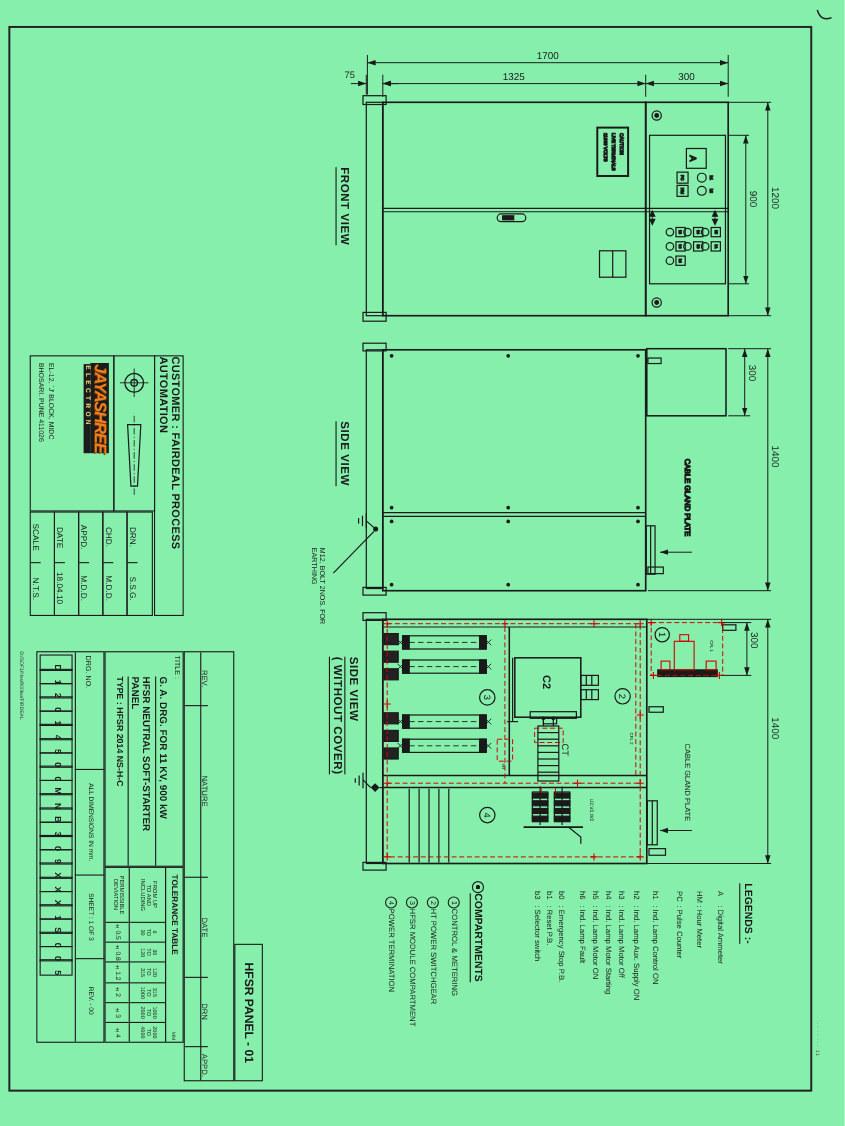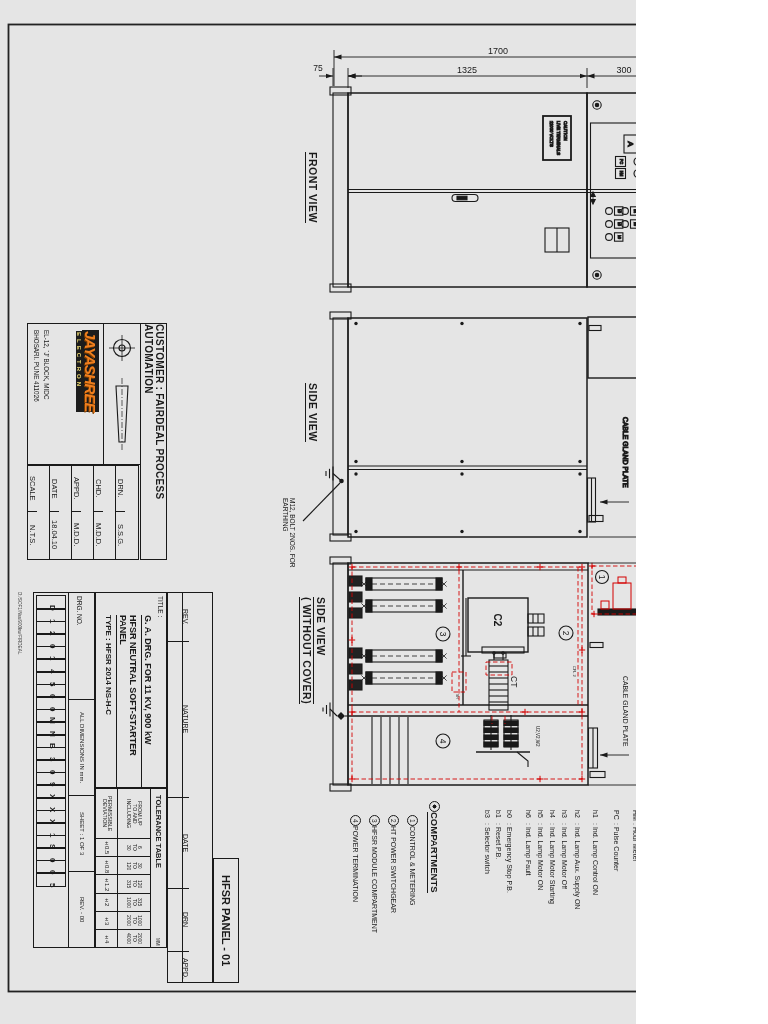--- a/index.html
+++ b/index.html
@@ -1,16 +1,16 @@
 <!DOCTYPE html>
 <html><head>
 <meta charset="utf-8">
 <style>
   html,body{margin:0;padding:0;background:#fff;}
-  #sheet{position:relative;width:636px;height:1024px;background:#e5e5e5;overflow:hidden;
+  #sheet{position:relative;width:768px;height:1024px;background:#86efac;overflow:hidden;
          font-family:"Liberation Sans",sans-serif;color:#1a1a1a;}
   .abs{position:absolute;}
   .vt{writing-mode:vertical-rl;text-orientation:mixed;}
   .b{border:1px solid #1a1a1a;box-sizing:border-box;}
   .cen{display:flex;align-items:center;justify-content:center;}
   .ul{border-left:1px solid #1a1a1a;padding-left:1px;}
   svg{position:absolute;left:0;top:0;}
   svg text{font-family:"Liberation Sans",sans-serif;fill:#1a1a1a;}
   .lab{font-weight:bold;font-size:10.5px;letter-spacing:.5px;}
   

